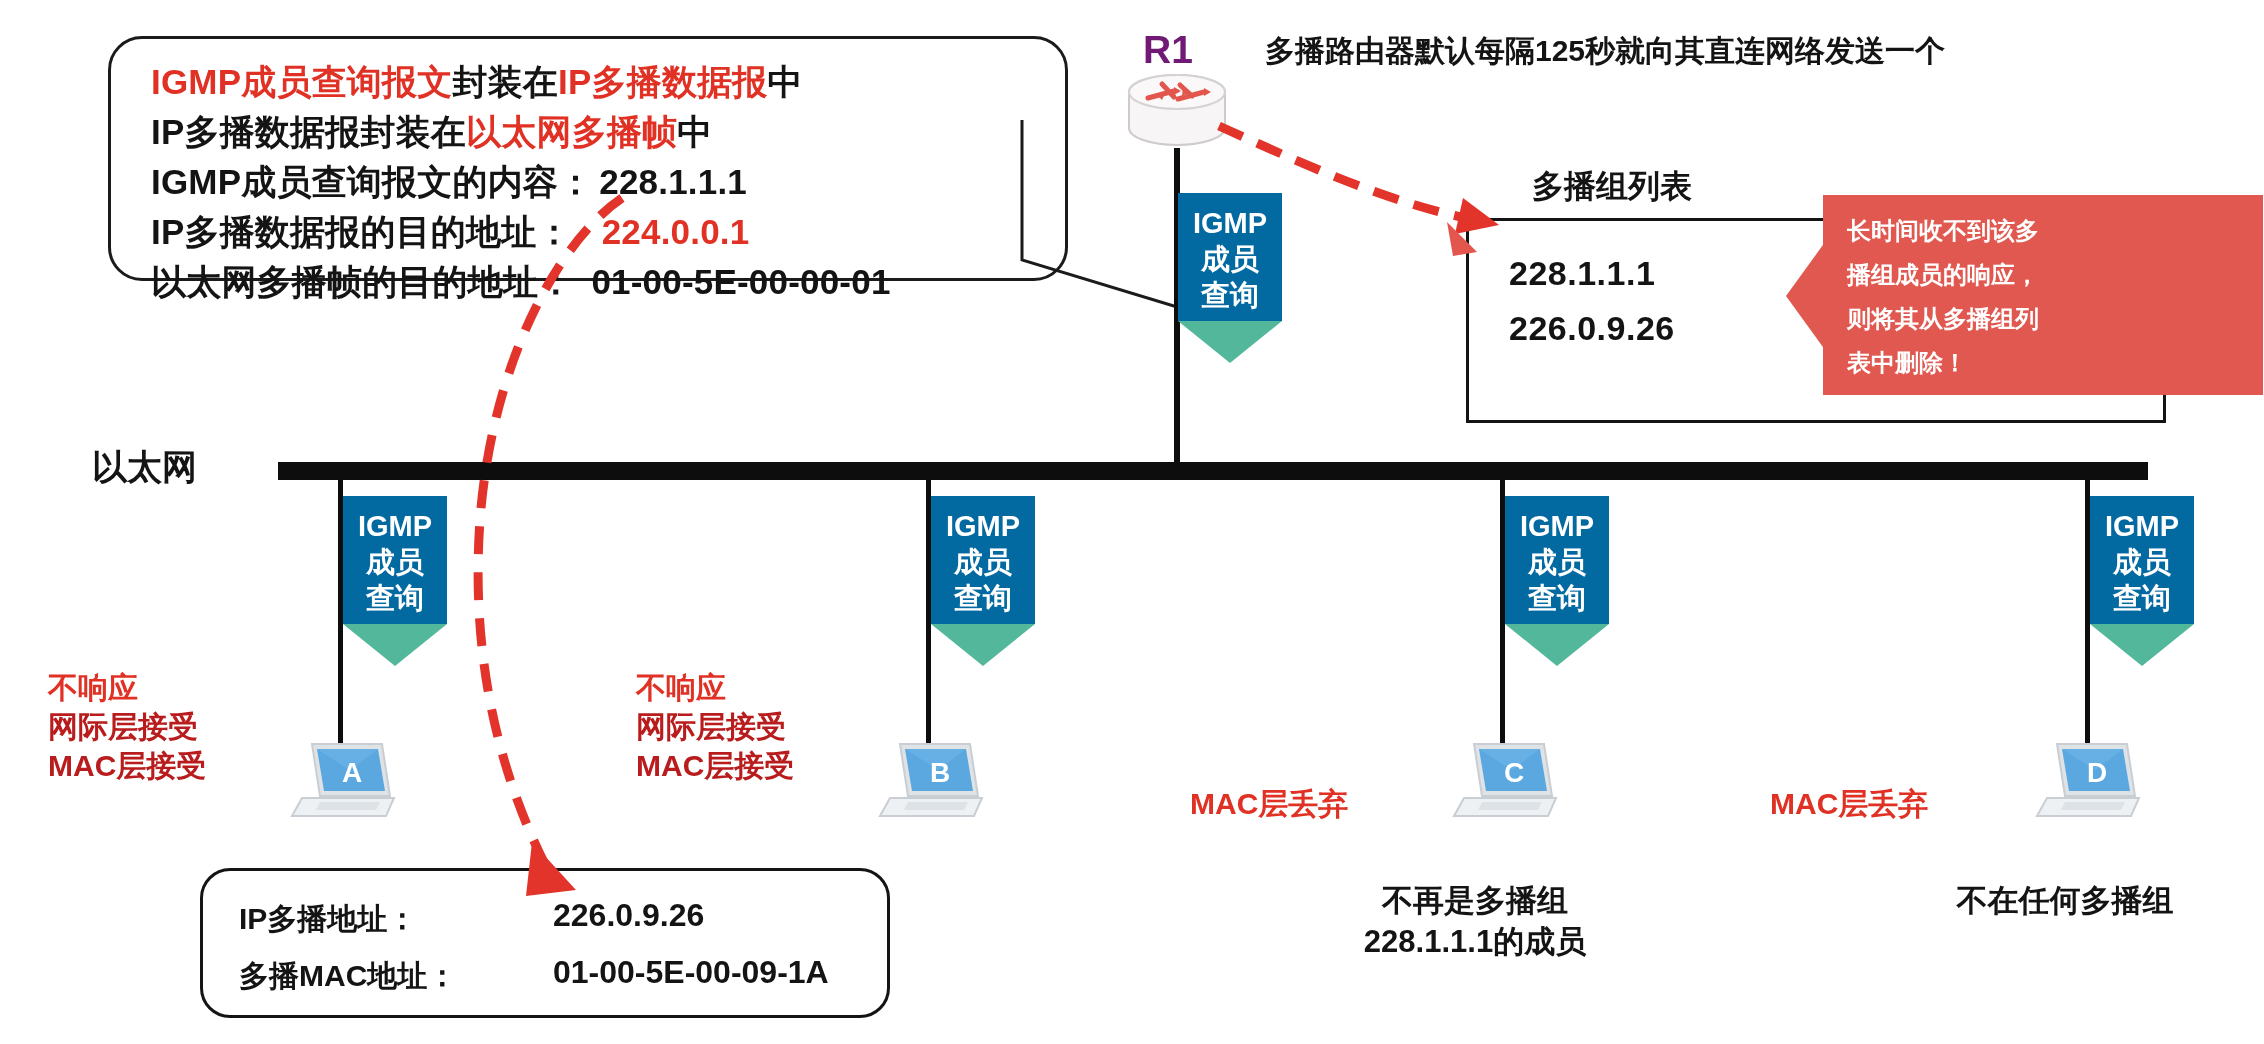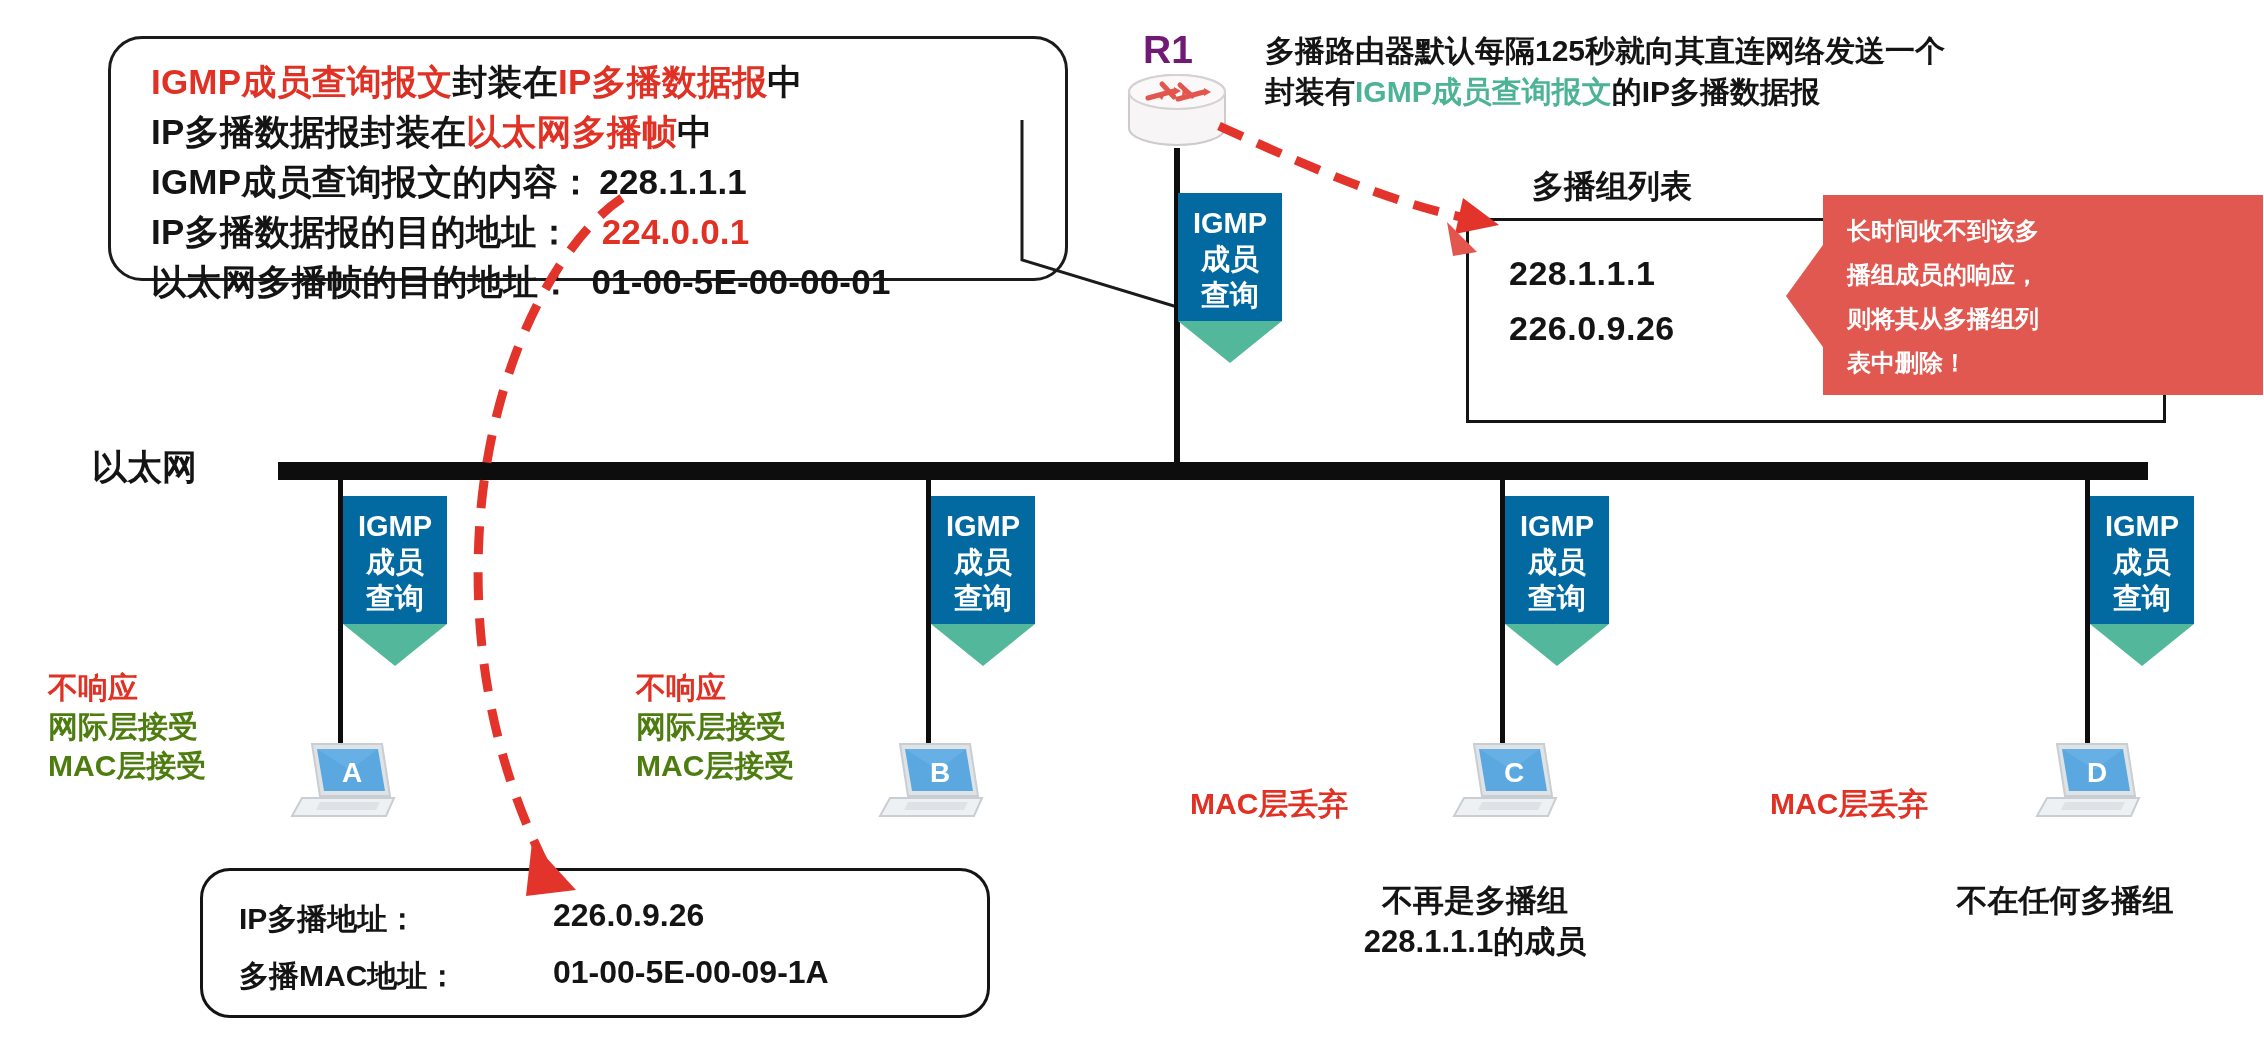--- a/index.html
+++ b/index.html
@@ -93,25 +93,25 @@
     border-right:52px solid transparent;
     border-top:42px solid #52b79b;
   }
 
   
   .laptop{width:96px;height:78px;}
 
   
   .hostlbl{font-size:30px;line-height:39px;white-space:nowrap;}
   .lbl-red{color:#e03124;}
-  .lbl-teal{color:#4d7c0f;}
+  .lbl-teal{color:#b91c1c;}
 
   
   #addr-box{
-    left:200px;top:868px;width:790px;height:150px;
+    left:200px;top:868px;width:690px;height:150px;
     border:3px solid #141414;border-radius:30px;background:#fff;box-sizing:border-box;
   }
   #addr-box .row{
     position:absolute;font-size:30px;color:#141414;white-space:nowrap;
   }
   #addr-box .k0{left:36px;top:28px;}
   #addr-box .v0{left:350px;top:26px;font-size:32px;}
   #addr-box .k1{left:36px;top:85px;}
   #addr-box .v1{left:350px;top:83px;font-size:32px;}
 
@@ -167,23 +167,20 @@
     </g>
   </svg>
 </div>
 
 <div class="abs drop" style="left:1174px;top:148px;height:318px;width:6px;"></div>
 
 <div class="abs" id="router-note">
   <div class="rn-line">
     <span>多播路由器默认每隔125秒就向其直连网络发送一个</span>
   </div>
-  <div class="rn-line">
-    <span>封装有</span><span class="teal">IGMP成员查询报文</span><span>的IP多播数据报</span>
-  </div>
 </div>
 
 <div class="abs" id="mg-title">多播组列表</div>
 <div class="abs" id="mg-box">
   <div class="ip ip0">228.1.1.1</div>
   <div class="ip ip1">226.0.9.26</div>
 </div>
 
 <div class="abs" style="left:1215px;top:120px;">
   <svg width="300" height="130" viewBox="0 0 300 130">

